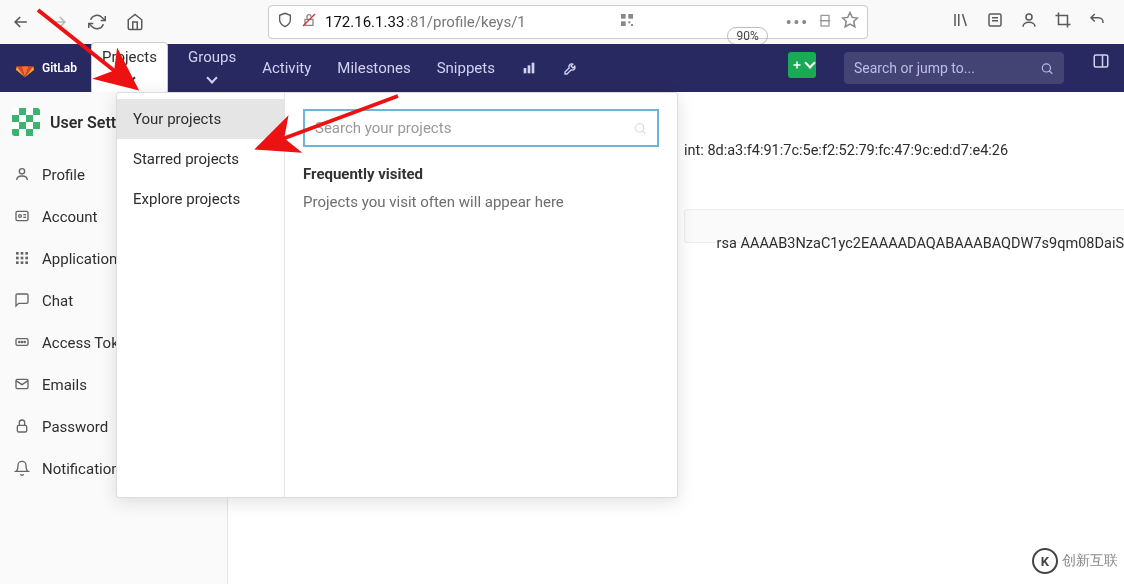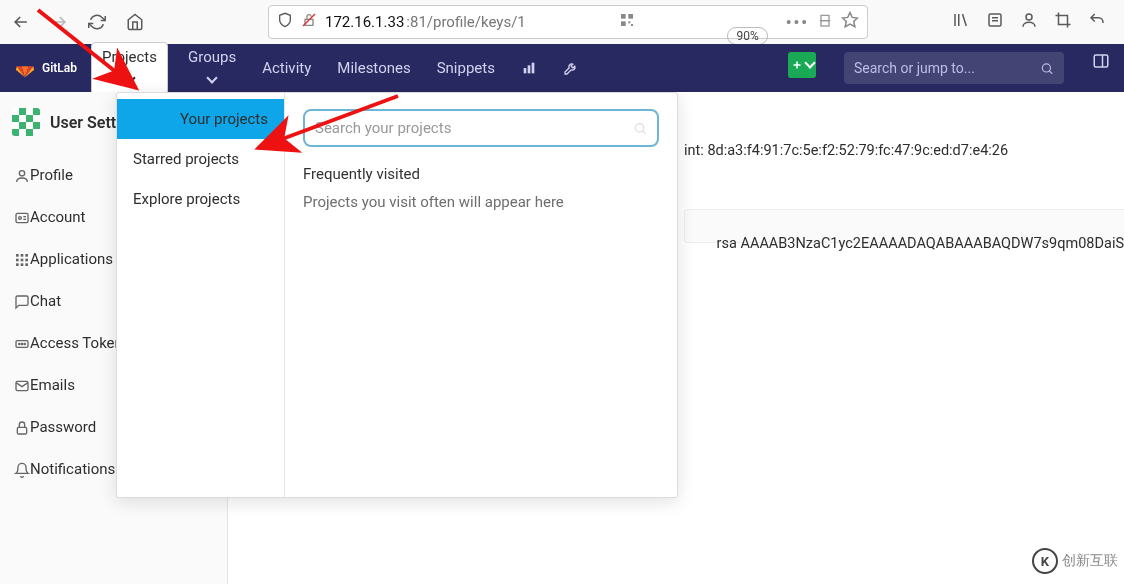--- a/index.html
+++ b/index.html
@@ -28,37 +28,37 @@
   .gl-search-box input::placeholder { color:#bdbde6; }
   .gl-right-icon { color:#d1d1f0; }
 
   
   .content-area { display:flex; height:calc(584px - 44px - 48px); position:relative; }
 
   
   .sidebar { width:228px; background:#fafafa; border-right:1px solid #e5e5e5; padding-top:8px; }
   .sidebar-header { display:flex; align-items:center; gap:10px; padding:8px 12px 18px 12px; font-weight:600; font-size:16px; color:#2e2e2e; }
   .avatar-sq { width:28px; height:28px; background: repeating-conic-gradient(#3cb371 0 25%, #fff 0 50%) 50%/14px 14px; border-radius:3px; }
-  .sb-item { display:flex; align-items:flex-end; padding:12px 14px; font-size:15px; color:#2e2e2e; cursor:pointer; }
+  .sb-item { display:flex; align-items:flex-start; gap:12px; padding:12px 14px; font-size:15px; color:#2e2e2e; cursor:pointer; }
   .sb-item svg, .sb-item .sb-ico { width:16px; height:16px; color:#666; flex-shrink:0; }
 
   
   .main-panel { flex:1; background:#fff; padding:18px 16px; font-family: ui-monospace, SFMono-Regular, Menlo, monospace; font-size:14.5px; color:#2e2e2e; white-space:pre; overflow:hidden; }
   .ssh-box { background:#fafafa; border:1px solid #eee; border-radius:3px; padding:8px 10px; margin-top:18px; width:780px; height:34px; }
 
   
   .popup { position:absolute; top:0; left:116px; width:562px; height:406px; background:#fff; border:1px solid #dcdcdc; border-radius:3px; box-shadow:0 4px 18px rgba(0,0,0,.12); display:flex; z-index:50; }
   .popup-left { width:168px; border-right:1px solid #e5e5e5; padding-top:6px; }
   .popup-left-item { padding:11px 16px; font-size:15px; color:#2e2e2e; cursor:pointer; }
-  .popup-left-item.sel { background:#0ea5e9;text-align:right; }
+  .popup-left-item.sel { background:#e5e5e5; }
   .popup-main { flex:1; padding:16px 18px; }
-  .popup-search { width:100%; height:38px; border:2px solid #6fb6d6; border-radius:8px; display:flex; align-items:center; padding:0 10px; background:#fff; }
+  .popup-search { width:100%; height:38px; border:2px solid #6fb6d6; border-radius:0; display:flex; align-items:center; padding:0 10px; background:#fff; }
   .popup-search input { border:none; outline:none; font-size:15px; color:#888; width:100%; }
   .popup-search input::placeholder { color:#999; }
-  .popup-sub { margin-top:18px; font-weight:400; font-size:15px; color:#333; }
+  .popup-sub { margin-top:18px; font-weight:700; font-size:15px; color:#333; }
   .popup-hint { margin-top:10px; font-size:15px; color:#6e6e6e; }
   .popup-search-icon { color:#dcdcdc; }
 
   
   .arrows { position:absolute; top:0; left:0; width:1124px; height:584px; pointer-events:none; z-index:100; }
 
   
   .watermark { position:absolute; right:6px; bottom:10px; display:flex; align-items:center; gap:4px; color:#888; font-size:14px; }
   .wm-circle { width:26px; height:26px; border:2px solid #444; border-radius:50%; display:flex; align-items:center; justify-content:center; font-weight:700; font-size:13px; color:#444; }
 

